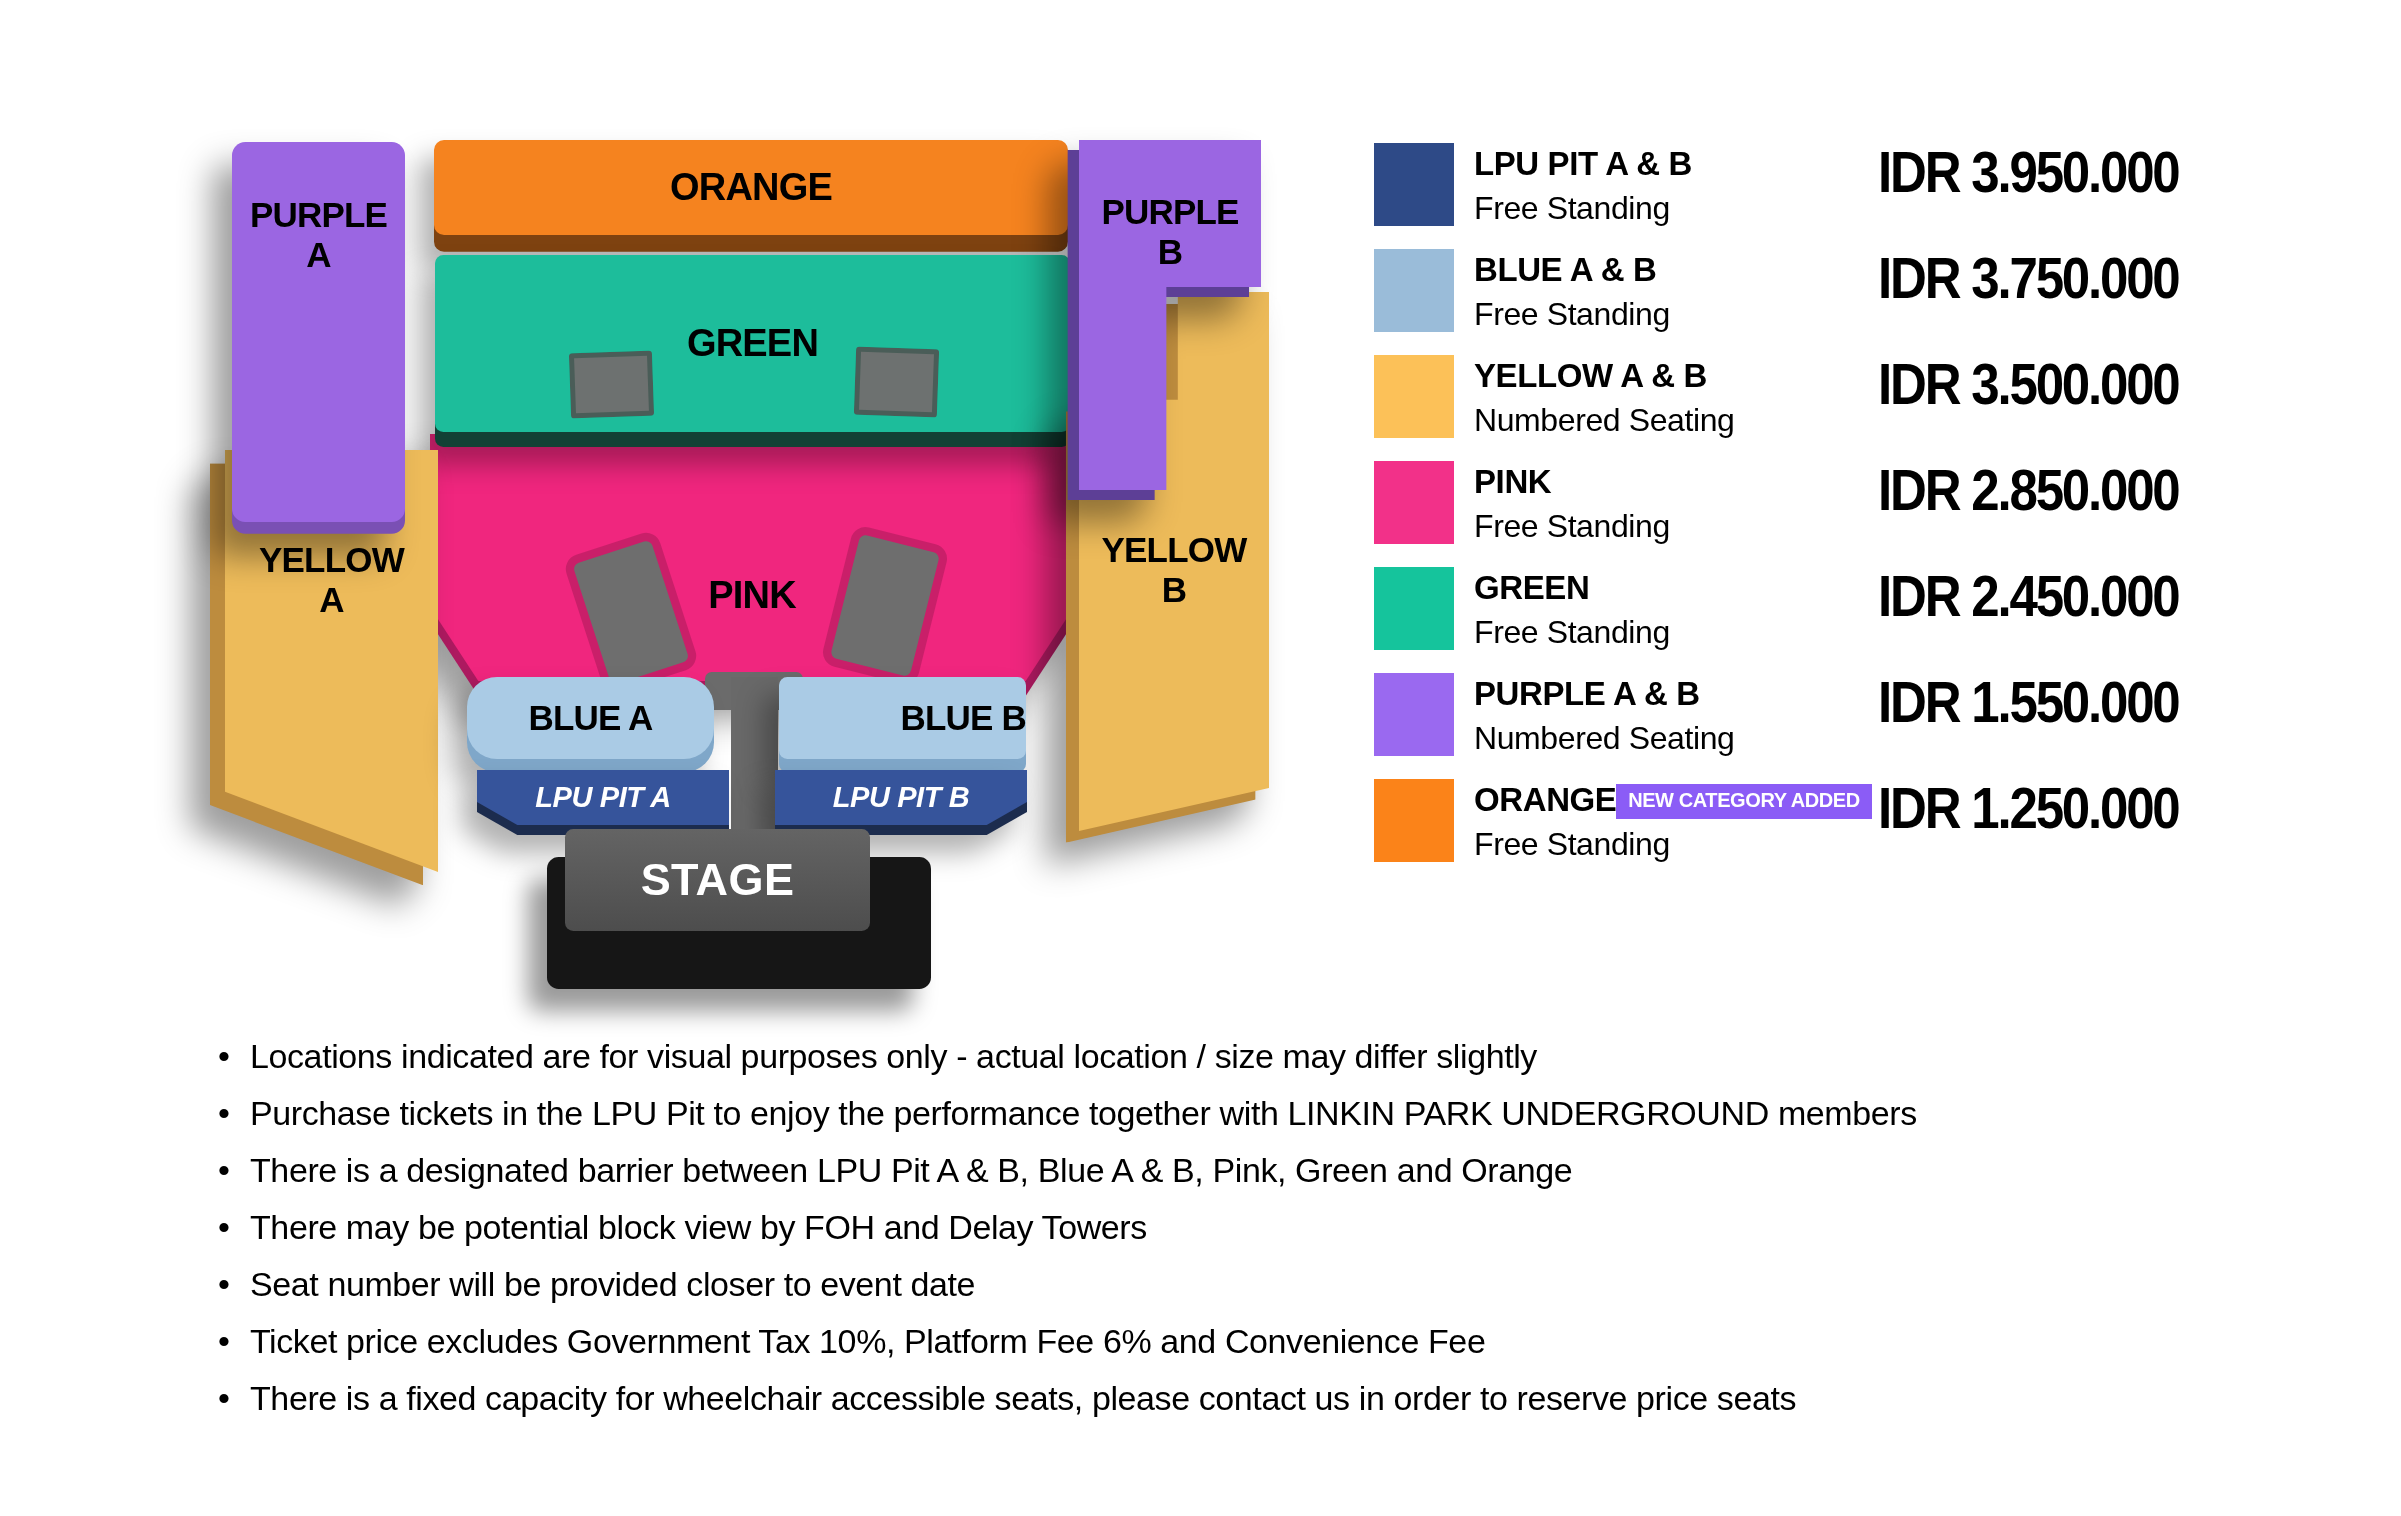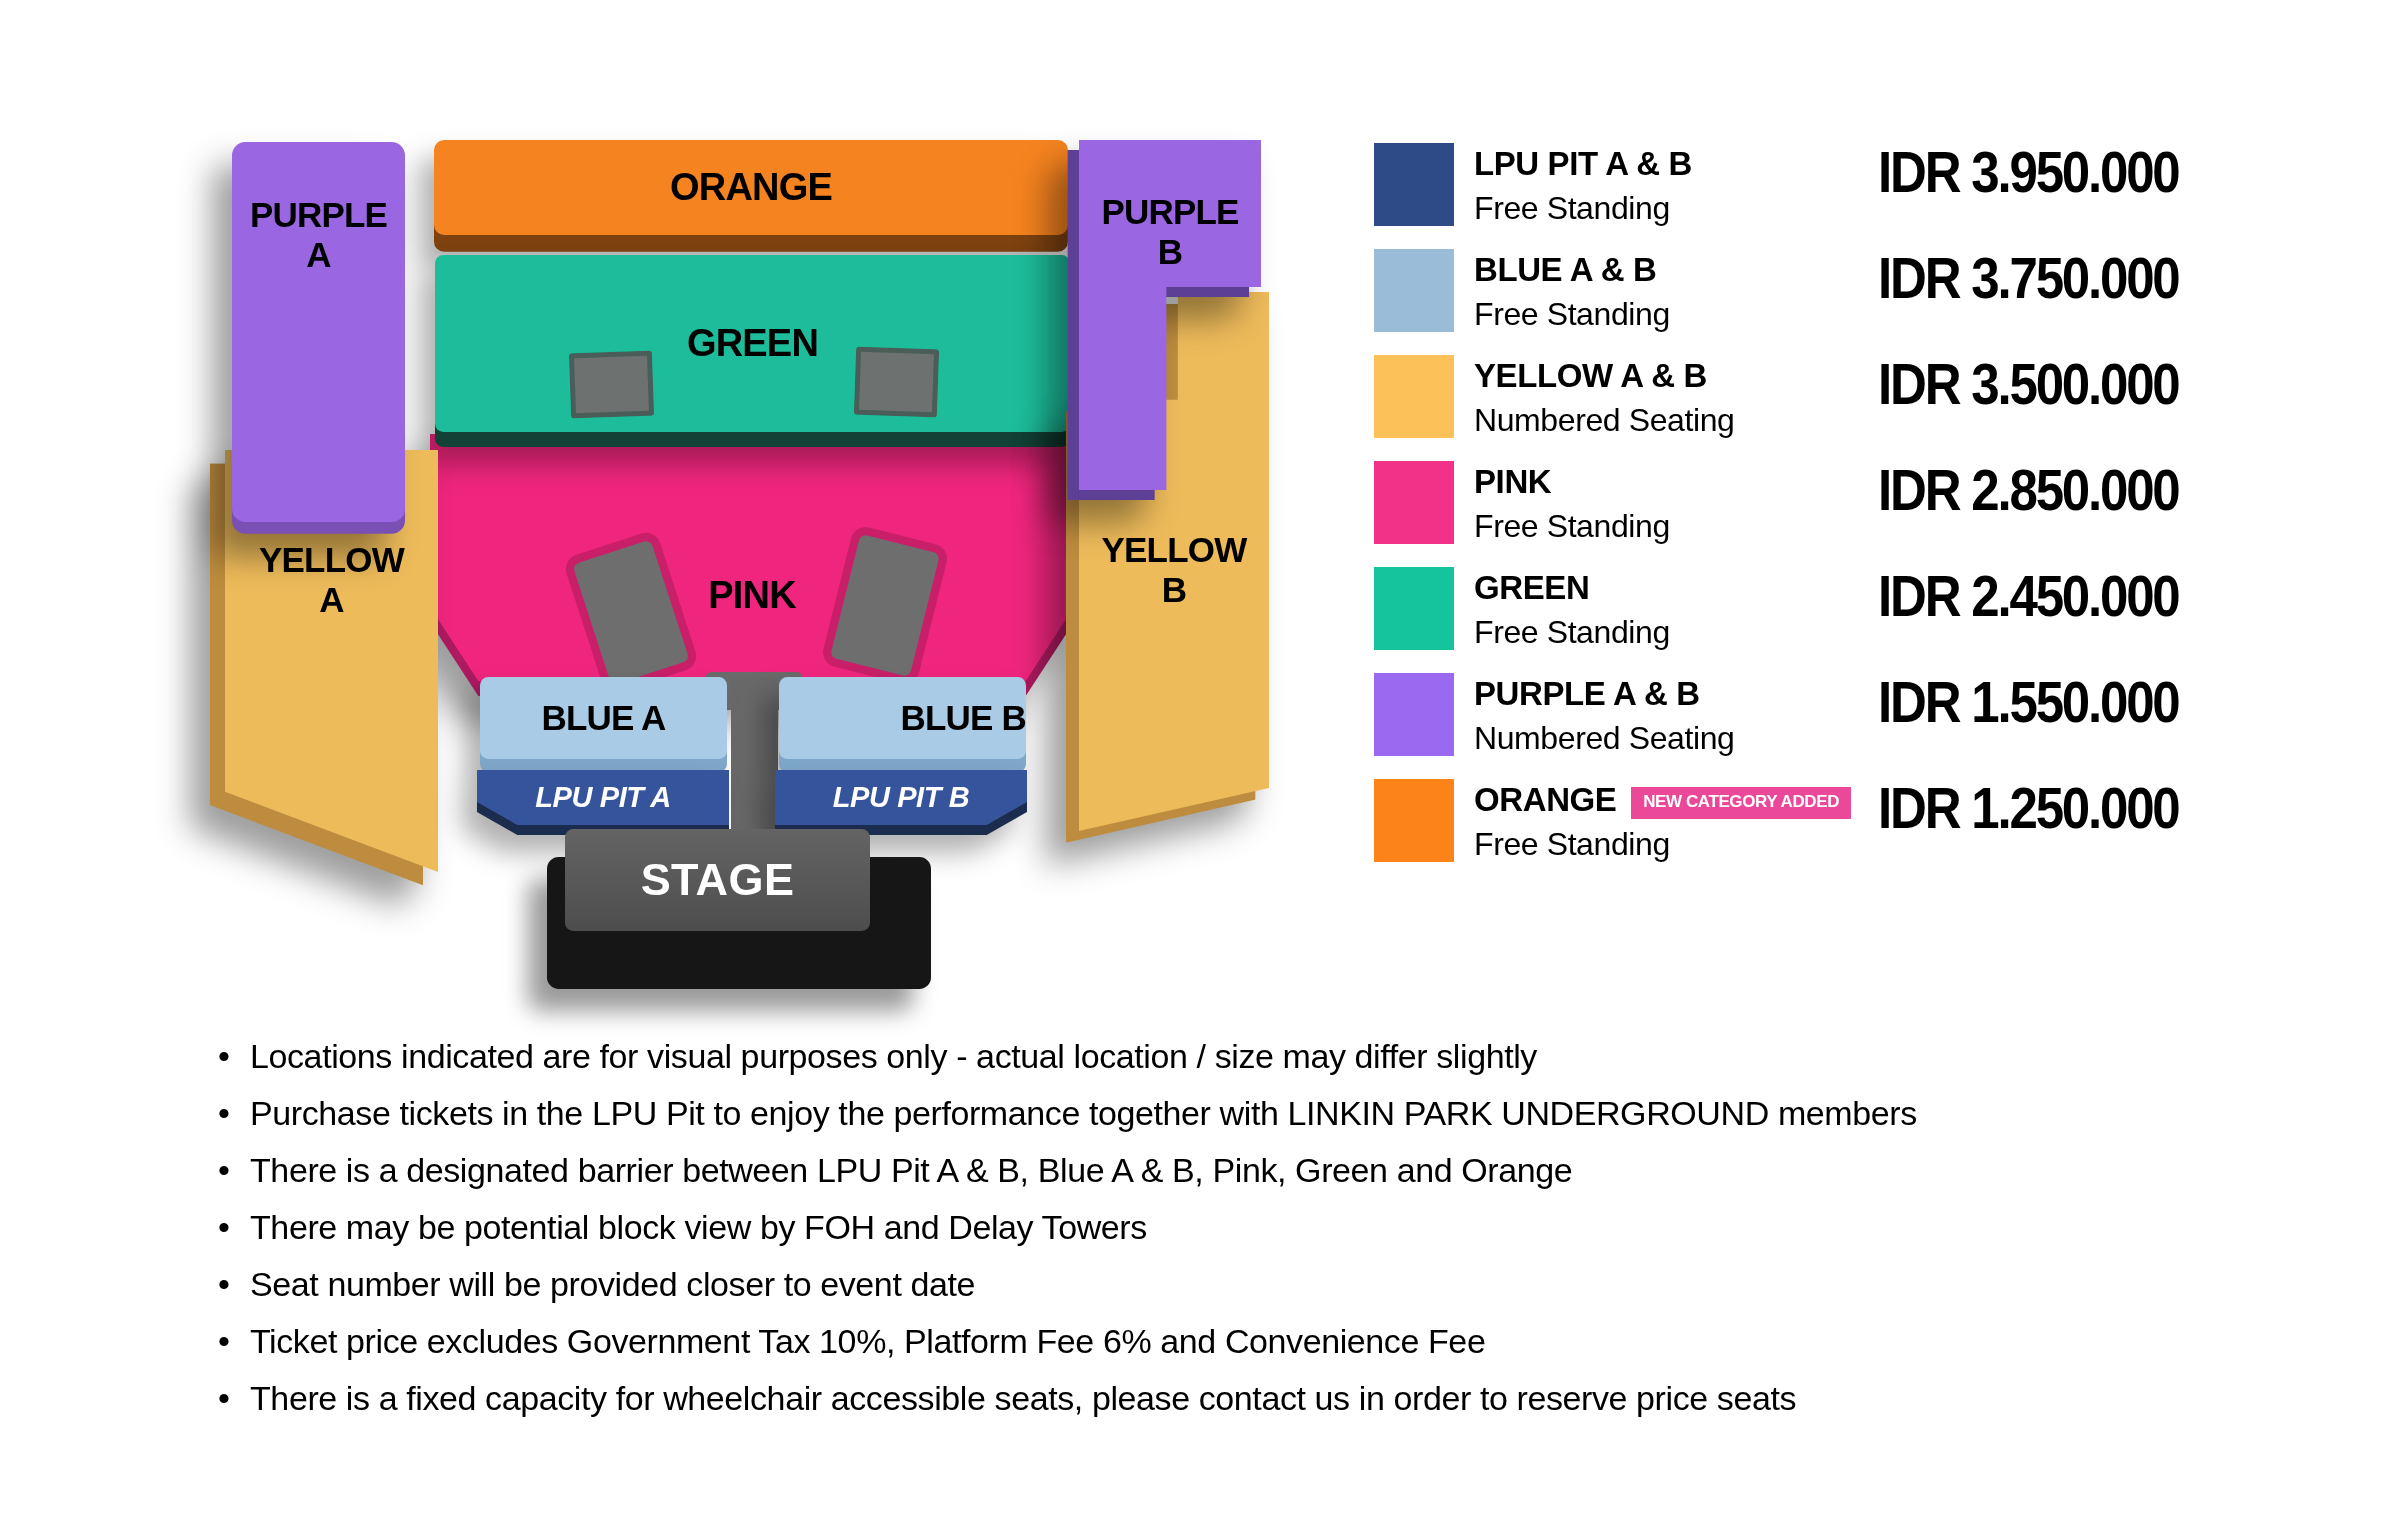--- a/index.html
+++ b/index.html
@@ -59,21 +59,21 @@
   .wrap-yellow-b .face{position:absolute;inset:0;
       clip-path:polygon(52% 0,100% 0,100% 92%,0 100%,0 20%,52% 20%);
       display:flex;flex-direction:column;align-items:center;padding-top:238px;
       font-weight:700;font-size:35px;line-height:1.15;letter-spacing:-0.8px;}
 
   .catwalk-cross{left:705px;top:672px;width:98px;height:38px;background:#6b6b6b;border-radius:6.7px;z-index:7;}
   .catwalk-stem{left:731px;top:677px;width:47px;height:222px;background:#696969;z-index:7;}
 
   .blue-a,.blue-b{top:677px;width:247px;height:82px;border-radius:8.3px;
       box-shadow:0 13.3px 0 #7fa7c9;font-size:35px;z-index:8;}
-  .blue-a{left:480px;} .blue-b{left:779px;justify-content:flex-end;}
+  .blue-a{left:467px;border-radius:30px;} .blue-b{left:779px;justify-content:flex-end;}
 
   .wrap-lpu{top:770px;width:252px;height:55px;z-index:8;font-style:italic;}
   .wrap-lpu.a{left:477px;} .wrap-lpu.b{left:775px;}
   .wrap-lpu .back{position:absolute;inset:0;background:#1c2c4e;transform:translateY(10px);}
   .wrap-lpu.a .back,.wrap-lpu.a .face{clip-path:polygon(0 0,100% 0,100% 100%,16% 100%,0 58%);}
   .wrap-lpu.b .back,.wrap-lpu.b .face{clip-path:polygon(0 0,100% 0,100% 58%,84% 100%,0 100%);}
   .wrap-lpu .face{position:absolute;inset:0;display:flex;align-items:center;justify-content:center;
       color:#fff;font-weight:700;font-size:29px;letter-spacing:-0.4px;}
 
   .stage-base{left:547px;top:857px;width:384px;height:132px;background:#161616;border-radius:11.7px;
@@ -83,22 +83,22 @@
       color:#fff;font-size:45px;letter-spacing:0.4px;z-index:10;}
 
   
   .legend{position:absolute;left:1374px;top:0;width:1001px;}
   .lrow{position:absolute;left:0;width:1001px;height:92px;}
   .swatch{position:absolute;left:0;top:0;width:80px;height:83px;}
   .lname{position:absolute;left:100px;top:1.7px;font-weight:700;font-size:33px;letter-spacing:-0.4px;white-space:nowrap;}
   .ltype{position:absolute;left:100px;top:47px;font-size:32px;letter-spacing:-0.4px;white-space:nowrap;}
   .lprice{position:absolute;left:504px;top:-5px;font-weight:700;font-size:58px;letter-spacing:-2.5px;
       transform:scaleX(0.88);transform-origin:left top;white-space:nowrap;}
-  .badge{display:inline-block;background:#ec4899;color:#fff;font-weight:700;font-size:17px;
-      letter-spacing:-0.4px;padding:5.8px 11.7px 6.7px;margin-left:15px;vertical-align:3.3px;}
+  .badge{display:inline-block;background:#8b5cf6;color:#fff;font-weight:700;font-size:20px;
+      letter-spacing:-0.4px;padding:5.8px 11.7px 6.7px;vertical-align:3.3px;}
 
   
   .notes{position:absolute;left:218px;top:1039px;margin:0;padding:0;list-style:none;}
   .notes li{position:relative;font-size:34px;letter-spacing:-0.4px;line-height:35px;
       margin-bottom:22px;padding-left:32px;white-space:nowrap;}
   .notes li::before{content:"\2022";position:absolute;left:0;top:0;}
 </style>
 </head>
 <body>
 

